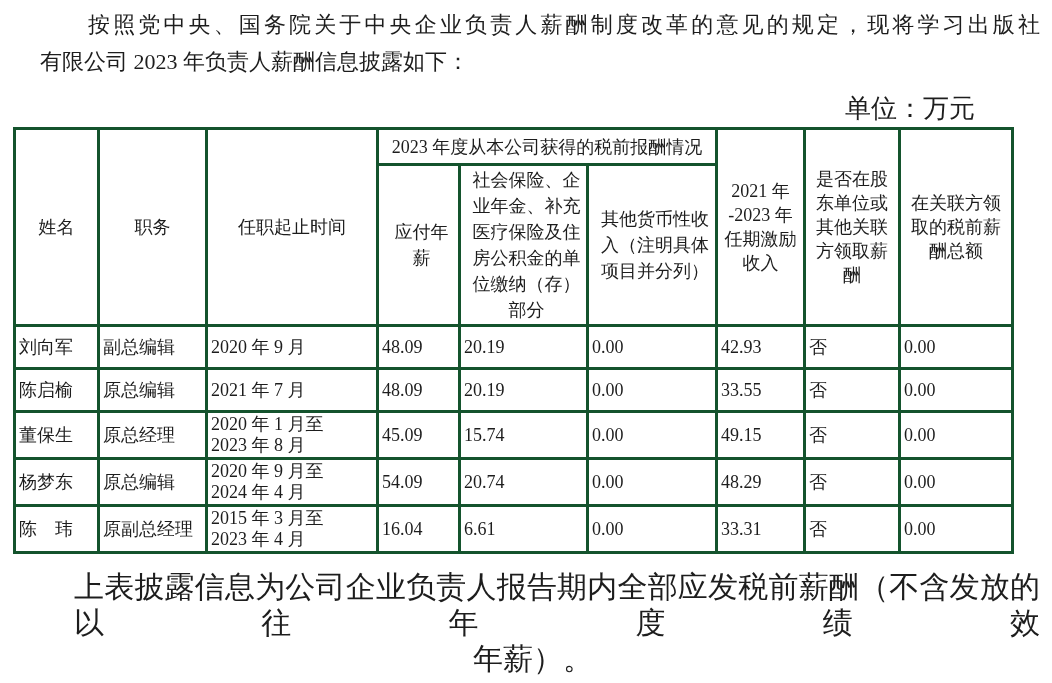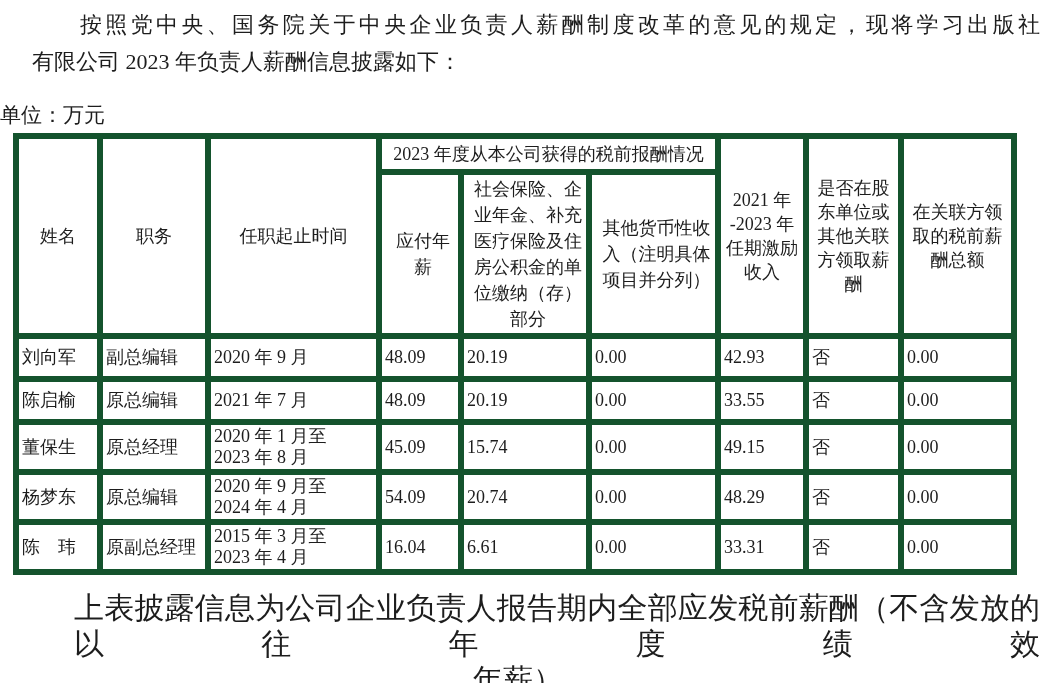--- a/index.html
+++ b/index.html
@@ -3,33 +3,33 @@
 <meta charset="utf-8">
 <style>
   html,body{margin:0;padding:0;}
   body{
     width:1052px;height:683px;overflow:hidden;background:#ffffff;
     color:#1d1d1d;
     font-family:"Liberation Serif","DejaVu Serif",serif;
   }
   .page{width:1052px;height:683px;position:relative;}
   
-  .intro{margin:6px 12px 0 32px;font-size:22px;line-height:37px;}
+  .intro{margin:6px 12px 0 40px;font-size:22px;line-height:37px;}
   .intro-line1{padding-left:48px;text-align:justify;text-align-last:justify;}
   .intro-line2{text-align:left;}
   
-  .unit{font-size:21px;line-height:24px;margin:23px 77px 0 0;}
+  .unit{font-size:26px;line-height:24px;margin:17px 77px 0 0;text-align:right;}
   
   table.salary{
     border-collapse:collapse;table-layout:fixed;width:998px;
     margin:6px 0 0 13px;font-size:18px;color:#1d1d1d;
     border:1px solid #3f3f3f;border-bottom-width:2px;
   }
   table.salary th,table.salary td{
-    border:6px solid #14532d;
+    border:3px solid #14532d;
     vertical-align:middle;
     padding:1px 3px;font-weight:normal;
     white-space:pre-line;
     overflow:hidden;
   }
   tr.r-group{height:36px;}
   tr.r-group th{line-height:24px;}
   tr.r-sub{height:155px;}
   tr.r-sub th{line-height:26px;padding-left:9px;}
   thead th{line-height:26px;}

